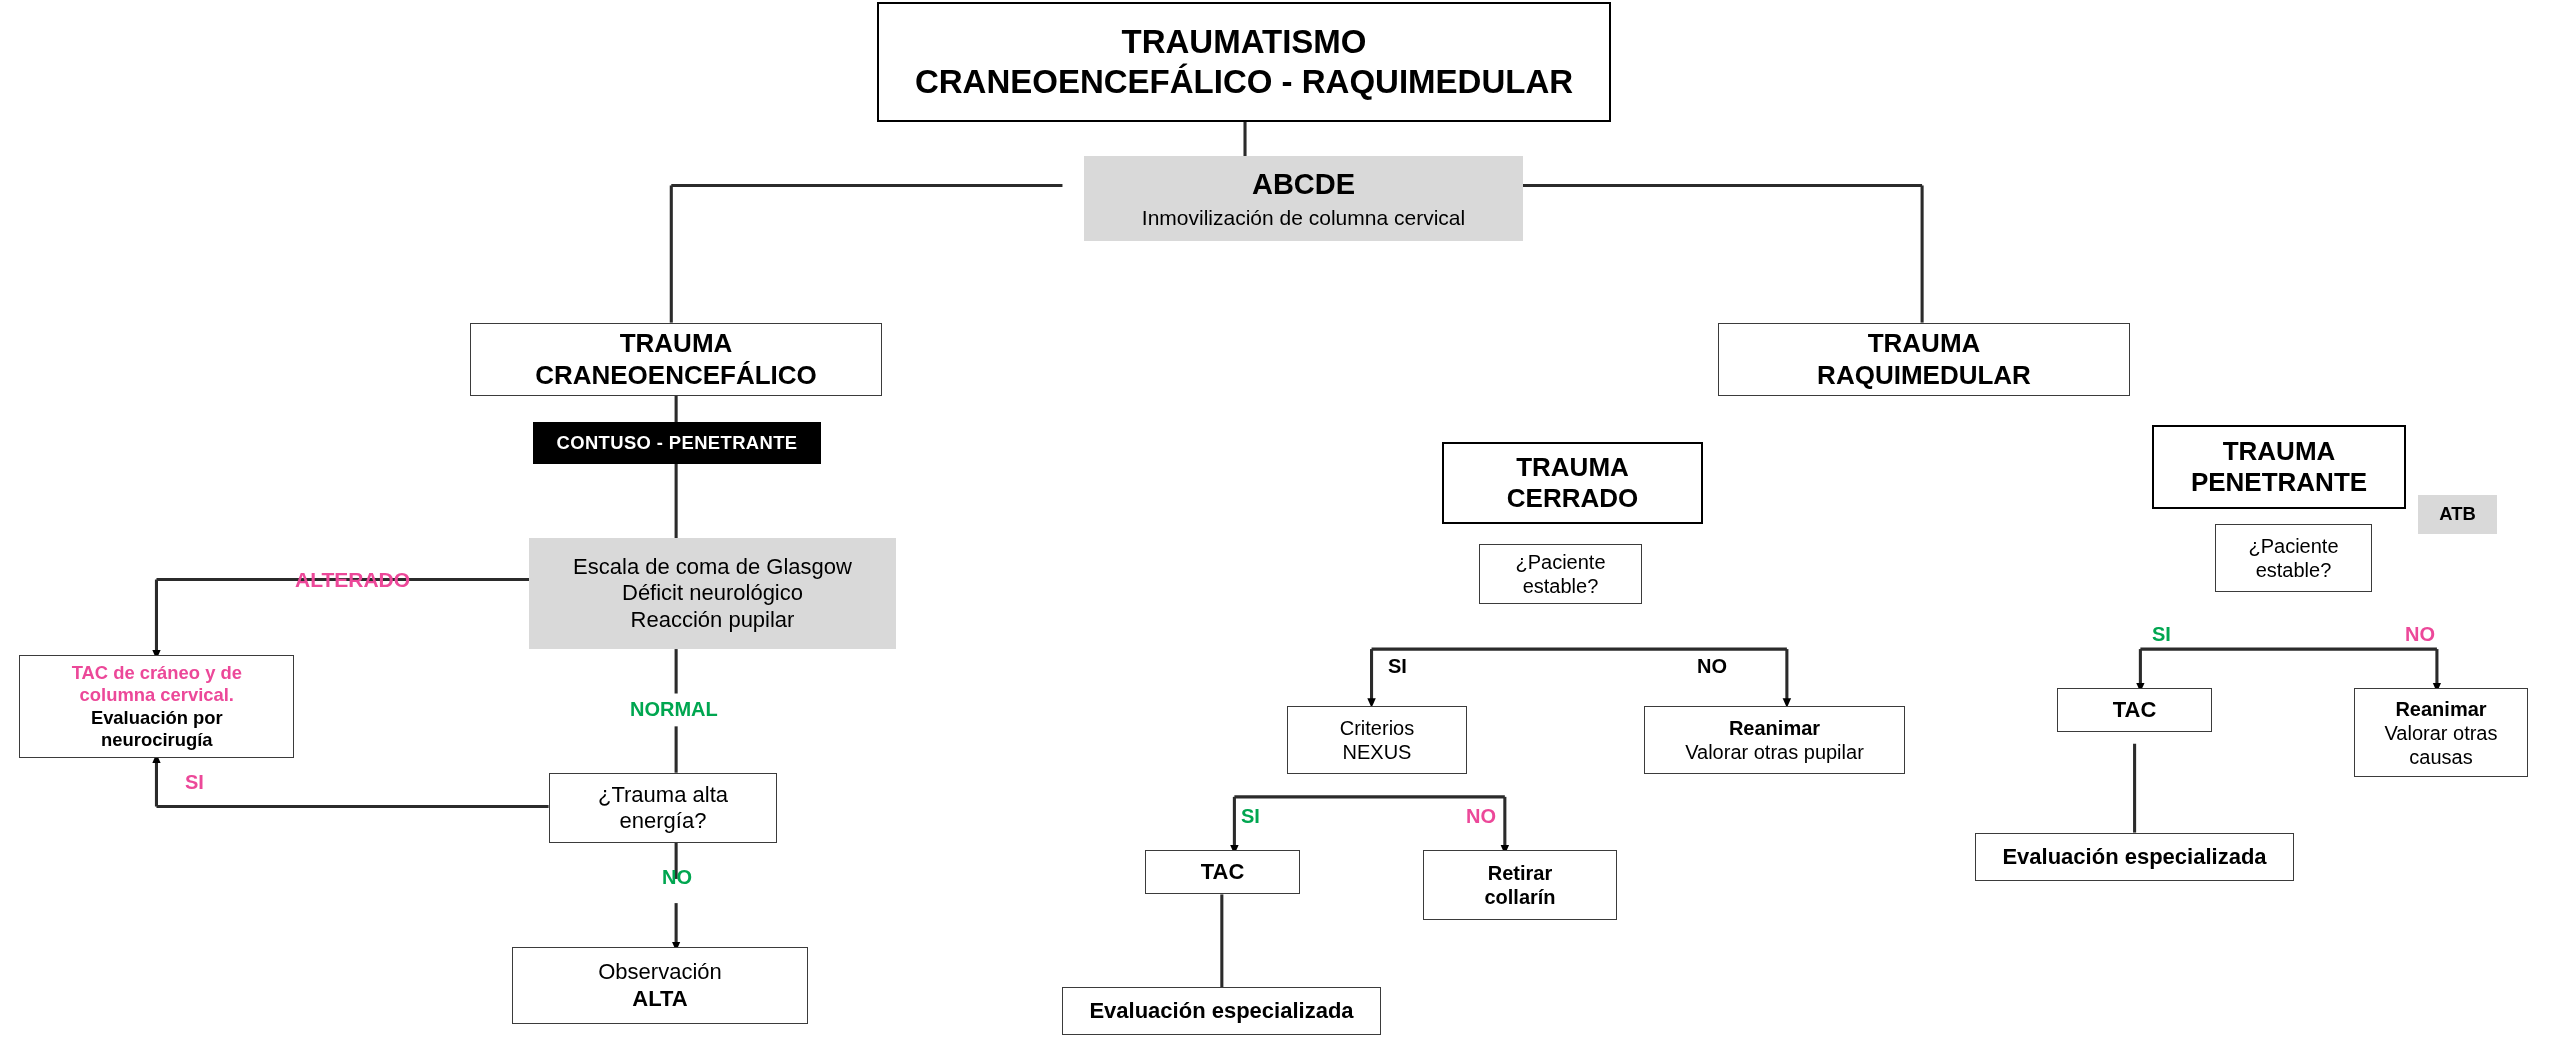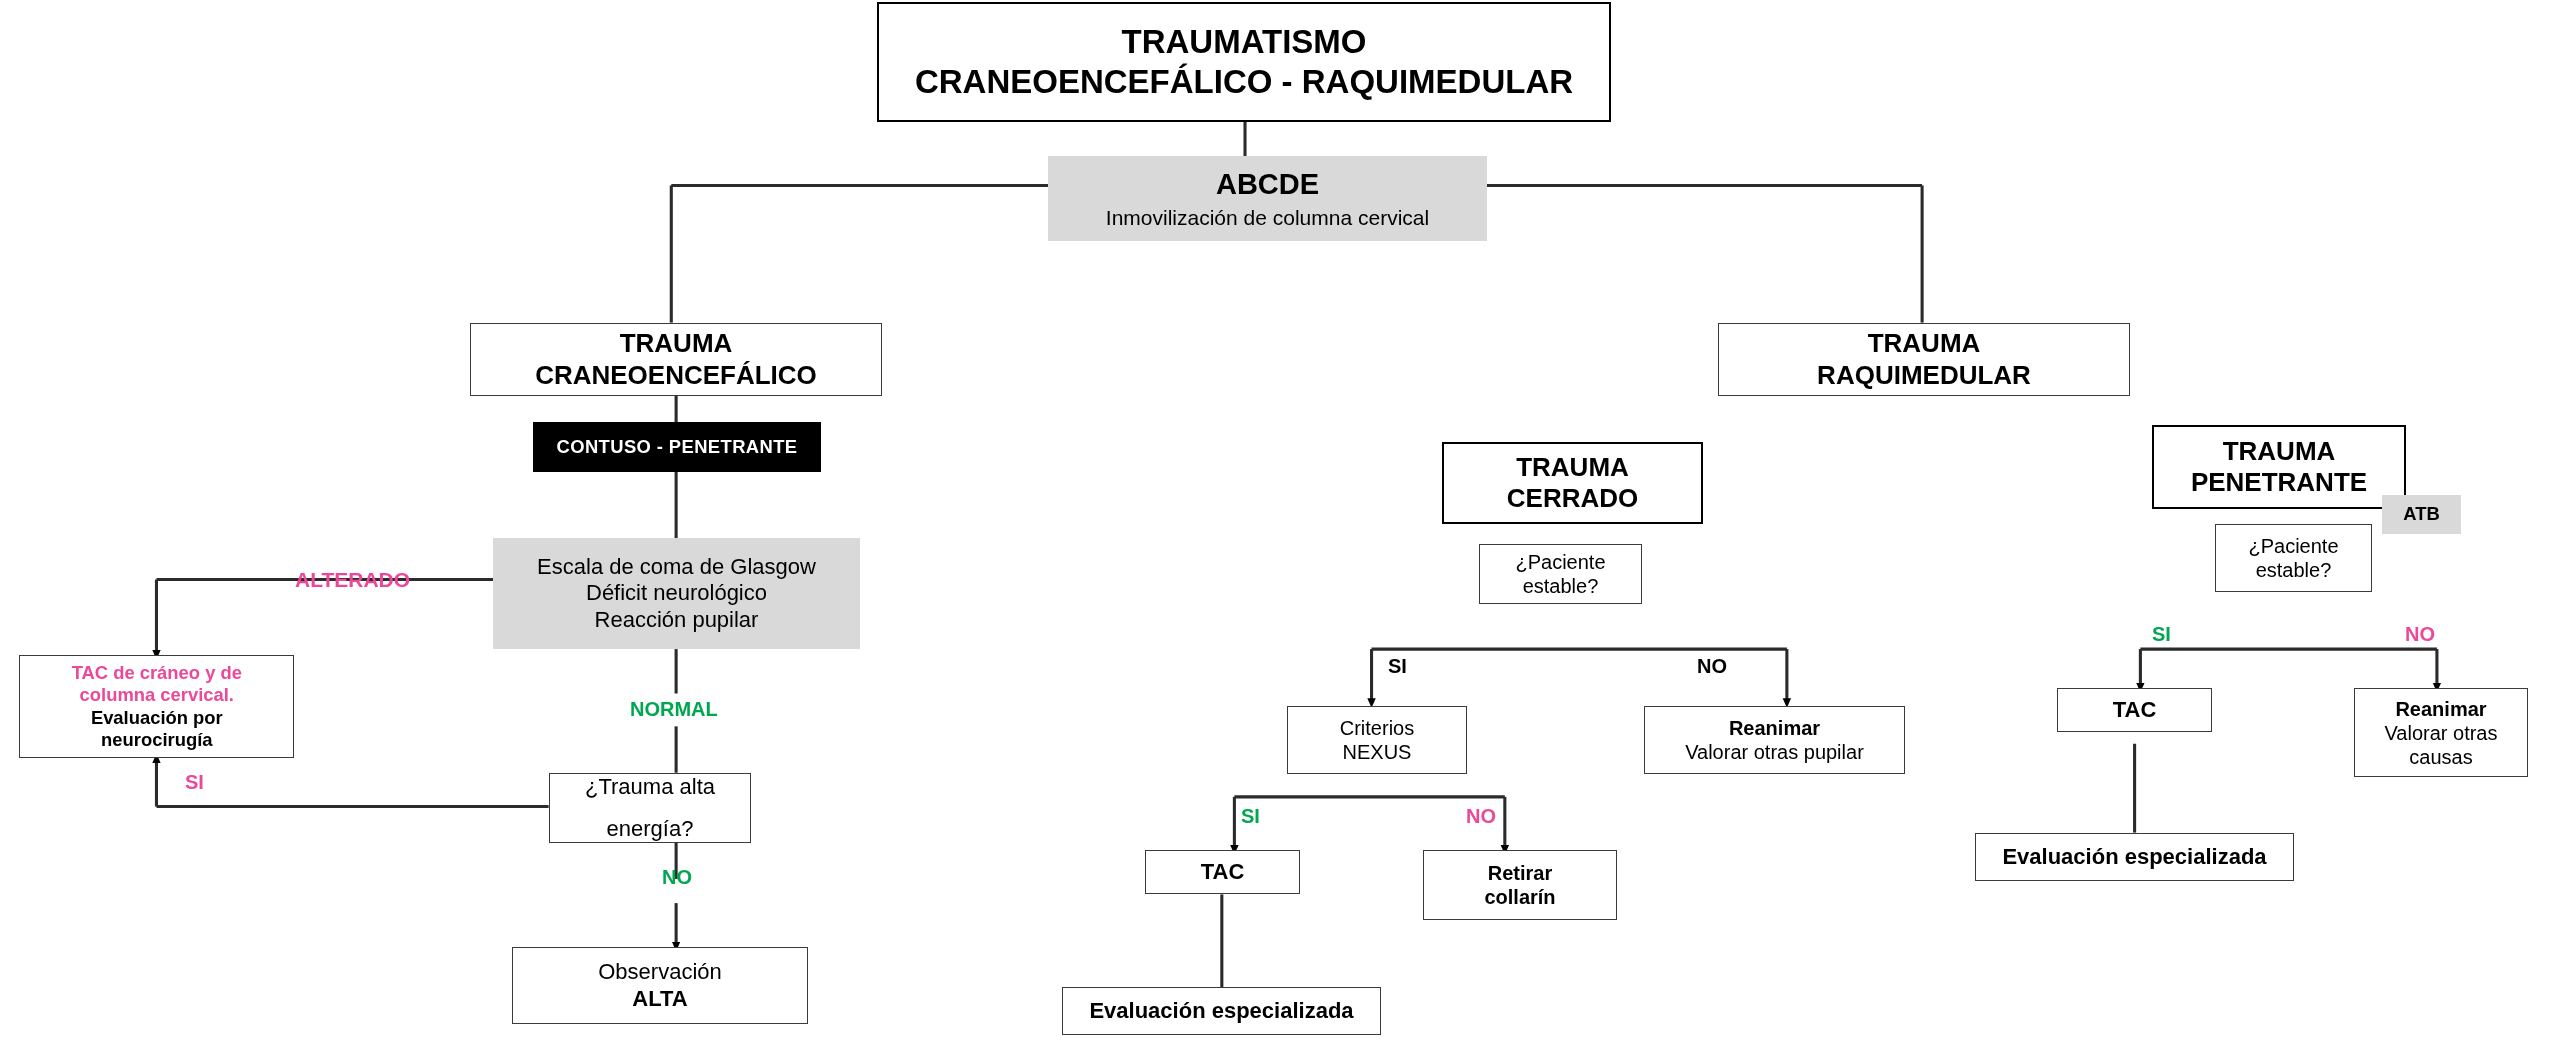--- a/index.html
+++ b/index.html
@@ -4,21 +4,21 @@
 <style>
   html,body{margin:0;padding:0;background:#ffffff;}
   body{font-family:"Liberation Sans",sans-serif;}
   #stage{position:relative;width:2576px;height:1048px;background:#ffffff;overflow:hidden;}
   #wires{position:absolute;left:0;top:0;width:2576px;height:1048px;pointer-events:none;}
   .node{position:absolute;box-sizing:border-box;display:flex;flex-direction:column;
         align-items:center;justify-content:center;text-align:center;line-height:1.2;
         color:#000;background:#ffffff;}
   .bx{border:1.9px solid #3b3b3b;}
   .bxh{border:2.9px solid #000000;}
-  .gray{background:#d9d9d9;border:none;}
+  .gray{background:#d9d9d9;border:none;margin-left:36px;}
   .blackbar{background:#000000;color:#ffffff;border:none;}
   .ln{display:block;white-space:nowrap;}
   .b{font-weight:bold;}
   .red{color:#ec4899;}
   .green{color:#00A650;}
   .lbl{position:absolute;font-weight:bold;white-space:nowrap;}
 </style>
 </head>
 <body>
 
@@ -81,42 +81,42 @@
   <div class="node gray" style="left:1048px;top:156px;width:439px;height:85px;">
     <span class="ln" style="font-size:29px;font-weight:bold;">ABCDE</span>
     <span class="ln" style="font-size:21px;margin-top:2.9px;">Inmovilización de columna cervical</span>
   </div>
 
   <div class="node bx" style="left:470px;top:323px;width:412px;height:73px;font-size:26px;font-weight:bold;">
     <span class="ln">TRAUMA</span>
     <span class="ln">CRANEOENCEFÁLICO</span>
   </div>
 
-  <div class="node blackbar" style="left:533px;top:422px;width:288px;height:50px;font-size:18.4px;font-weight:bold;letter-spacing:0.4px;">
+  <div class="node blackbar" style="left:533px;top:422px;width:288px;height:42px;font-size:18.4px;font-weight:bold;letter-spacing:0.4px;">
     <span class="ln">CONTUSO -  PENETRANTE</span>
   </div>
 
   <div class="node gray" style="left:493px;top:538px;width:367px;height:111px;font-size:22px;justify-content:center;">
     <span class="ln">Escala de coma de Glasgow</span>
     <span class="ln">Déficit neurológico</span>
     <span class="ln">Reacción pupilar</span>
   </div>
 
   <div class="lbl red" style="left:295px;top:568px;font-size:21px;">ALTERADO</div>
 
   <div class="node bx" style="left:19.3px;top:655px;width:275px;height:103px;font-size:18.4px;font-weight:bold;">
     <span class="ln red">TAC de cráneo y de</span>
     <span class="ln red">columna cervical.</span>
     <span class="ln">Evaluación por</span>
     <span class="ln">neurocirugía</span>
   </div>
 
   <div class="lbl green" style="left:630px;top:698px;font-size:20px;">NORMAL</div>
 
-  <div class="node bx" style="left:549px;top:773px;width:202px;height:70px;font-size:22px;justify-content:space-between;">
+  <div class="node bx" style="left:549px;top:773px;width:228px;height:70px;font-size:22px;">
     <span class="ln">¿Trauma alta</span>
     <span class="ln">energía?</span>
   </div>
 
   <div class="lbl red" style="left:185px;top:771px;font-size:20px;">SI</div>
 
   <div class="lbl green" style="left:662px;top:866px;font-size:20px;">NO</div>
 
   <div class="node bx" style="left:512px;top:947px;width:296px;height:77px;font-size:22px;">
     <span class="ln">Observación</span>

